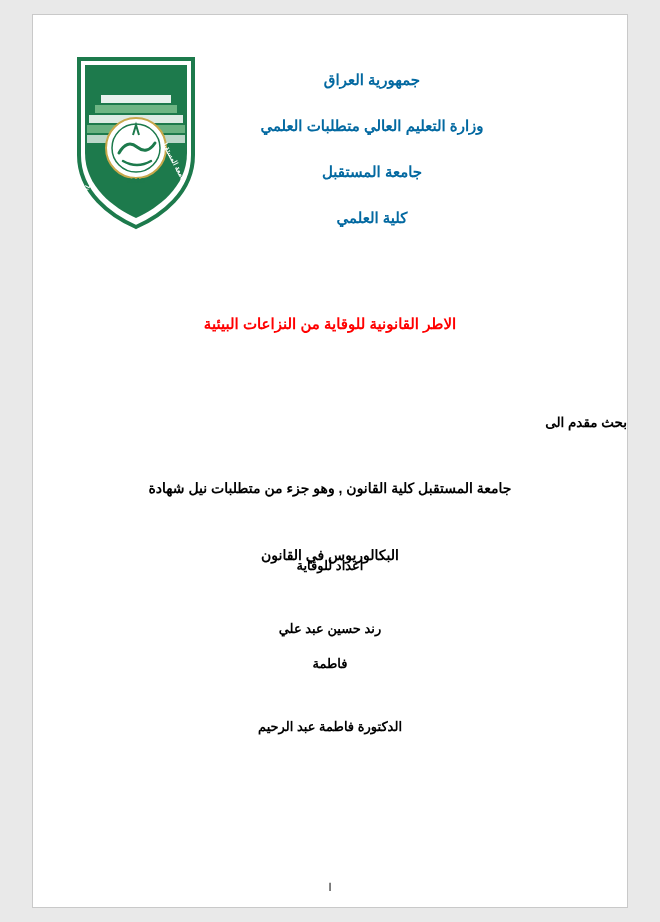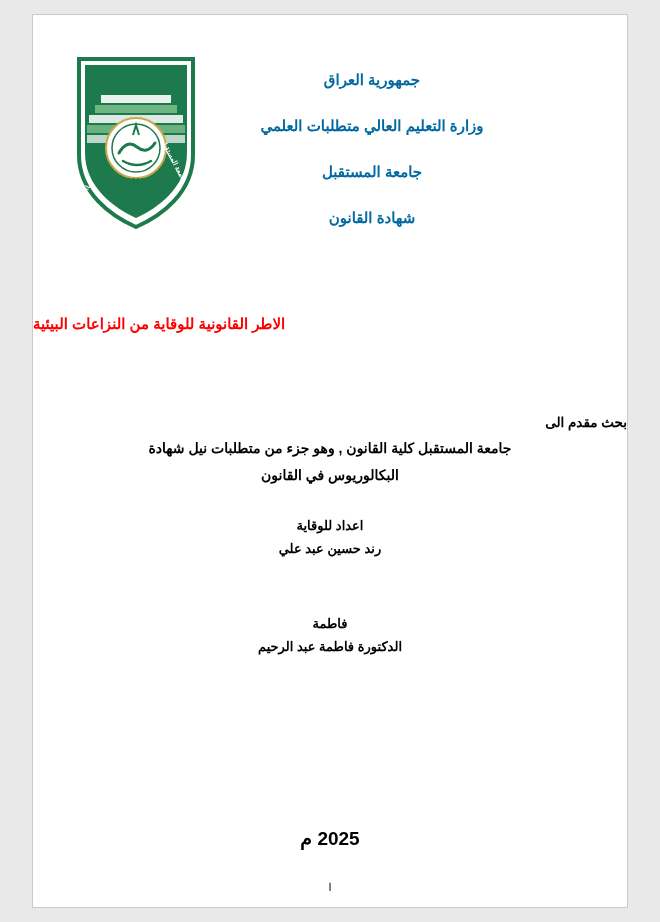--- a/index.html
+++ b/index.html
@@ -60,21 +60,21 @@
     direction: rtl;
   }
   .header-line:last-child { margin-bottom: 0; }
 
   
   .doc-title {
     position: absolute;
     left: 0;
     right: 0;
     top: 300px;
-    text-align: left;
+    text-align: center;
     color: #ff0000;
     font-weight: bold;
     font-size: 15px;
     direction: rtl;
     letter-spacing: 0.2px;
   }
 
   
   .sub-block {
     position: absolute;
@@ -91,21 +91,21 @@
   .sub-univ {
     top: 420px;
     font-size: 14px;
     line-height: 1.9;
     padding: 0 60px;
     box-sizing: border-box;
   }
   .sub-prep { top: 500px; font-size: 13px; line-height: 1.75; }
   .sub-super { top: 597px; font-size: 13px; line-height: 1.8; }
 
-  .sub-block .ln { display: block; }
+  .sub-block .ln { display: block; margin-top: 40px; }
 
   
   .year {
     position: absolute;
     left: 0;
     right: 0;
     top: 812px;
     text-align: center;
     font-weight: bold;
     font-size: 19px;
@@ -167,21 +167,21 @@
           <text transform="translate(30,176) rotate(-62)">UNIVERSITY</text>
           <text transform="translate(112,140) rotate(62)">جامعة المستقبل</text>
         </g>
       </svg>
     </div>
 
     <div class="header-block">
       <p class="header-line">جمهورية العراق</p>
       <p class="header-line">وزارة التعليم العالي متطلبات العلمي</p>
       <p class="header-line">جامعة المستقبل</p>
-      <p class="header-line">شهادة القانون</p>
+      <p class="header-line">كلية العلمي</p>
     </div>
 
     <div class="doc-title">الاطر القانونية للوقاية من النزاعات البيئية</div>
 
     <div class="sub-block sub-submitted">بحث مقدم الى</div>
 
     <div class="sub-block sub-univ">
       <span class="ln">جامعة المستقبل كلية القانون , وهو جزء من متطلبات نيل شهادة</span>
       <span class="ln">البكالوريوس في القانون</span>
     </div>
@@ -189,18 +189,17 @@
     <div class="sub-block sub-prep">
       <span class="ln">اعداد للوقاية</span>
       <span class="ln">رند حسين عبد علي</span>
     </div>
 
     <div class="sub-block sub-super">
       <span class="ln">فاطمة</span>
       <span class="ln">الدكتورة فاطمة عبد الرحيم</span>
     </div>
 
-    <div class="year">2025 م</div>
 
     <div class="page-number">ا</div>
 
   </div>
 </div>
 
 </body></html>

